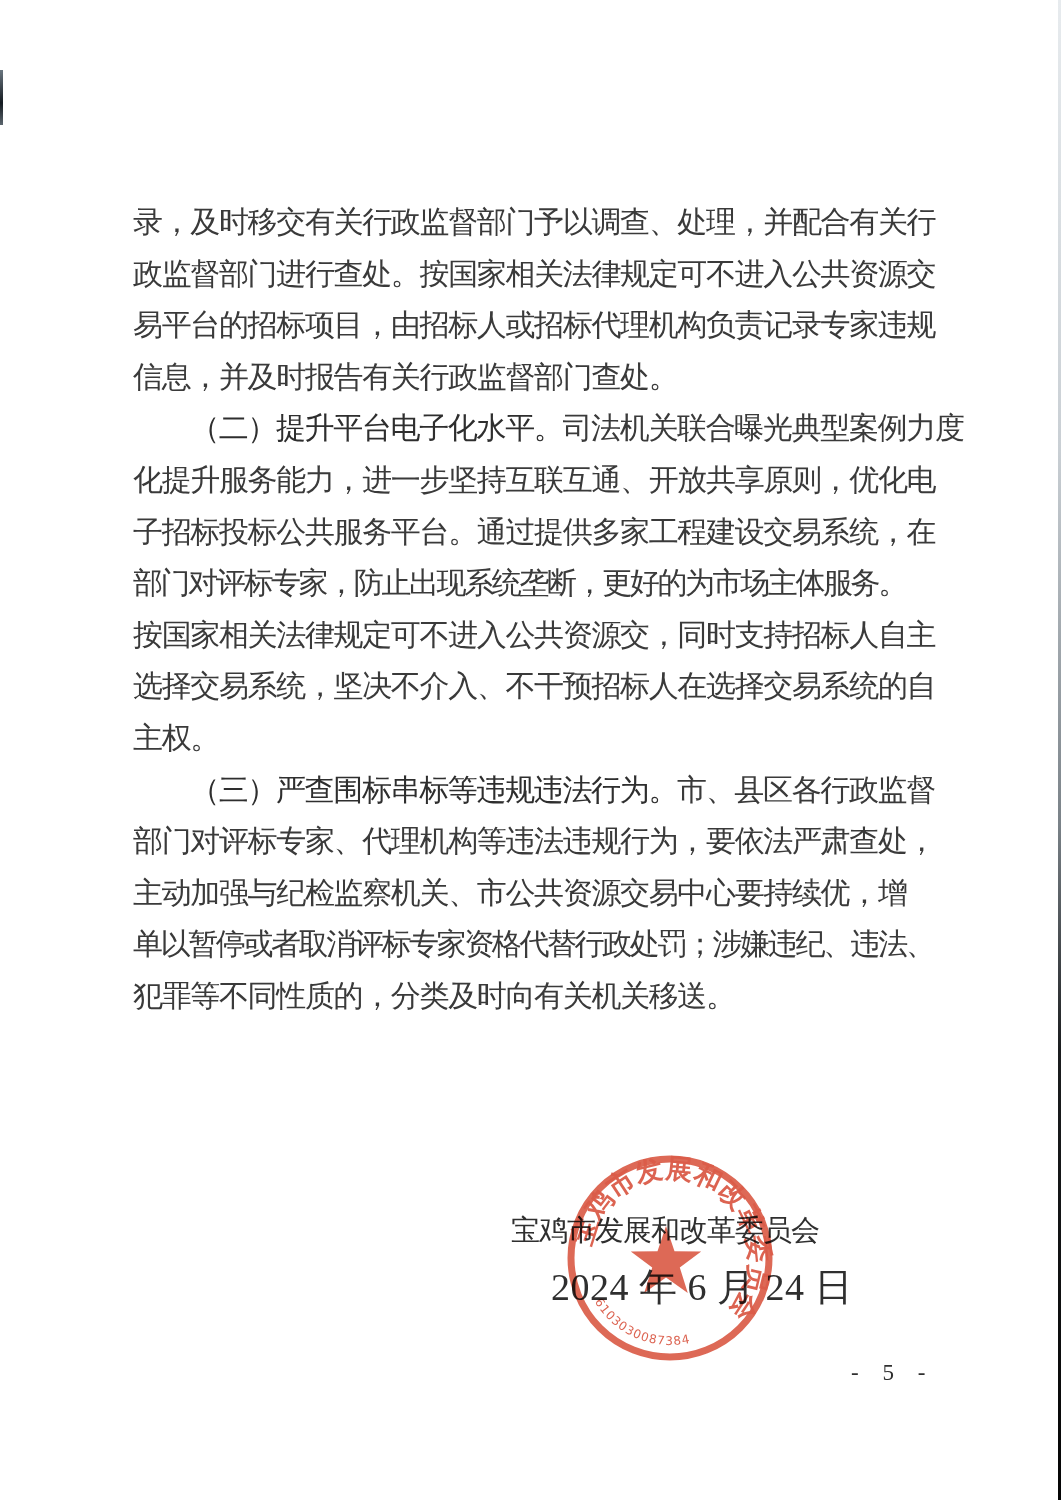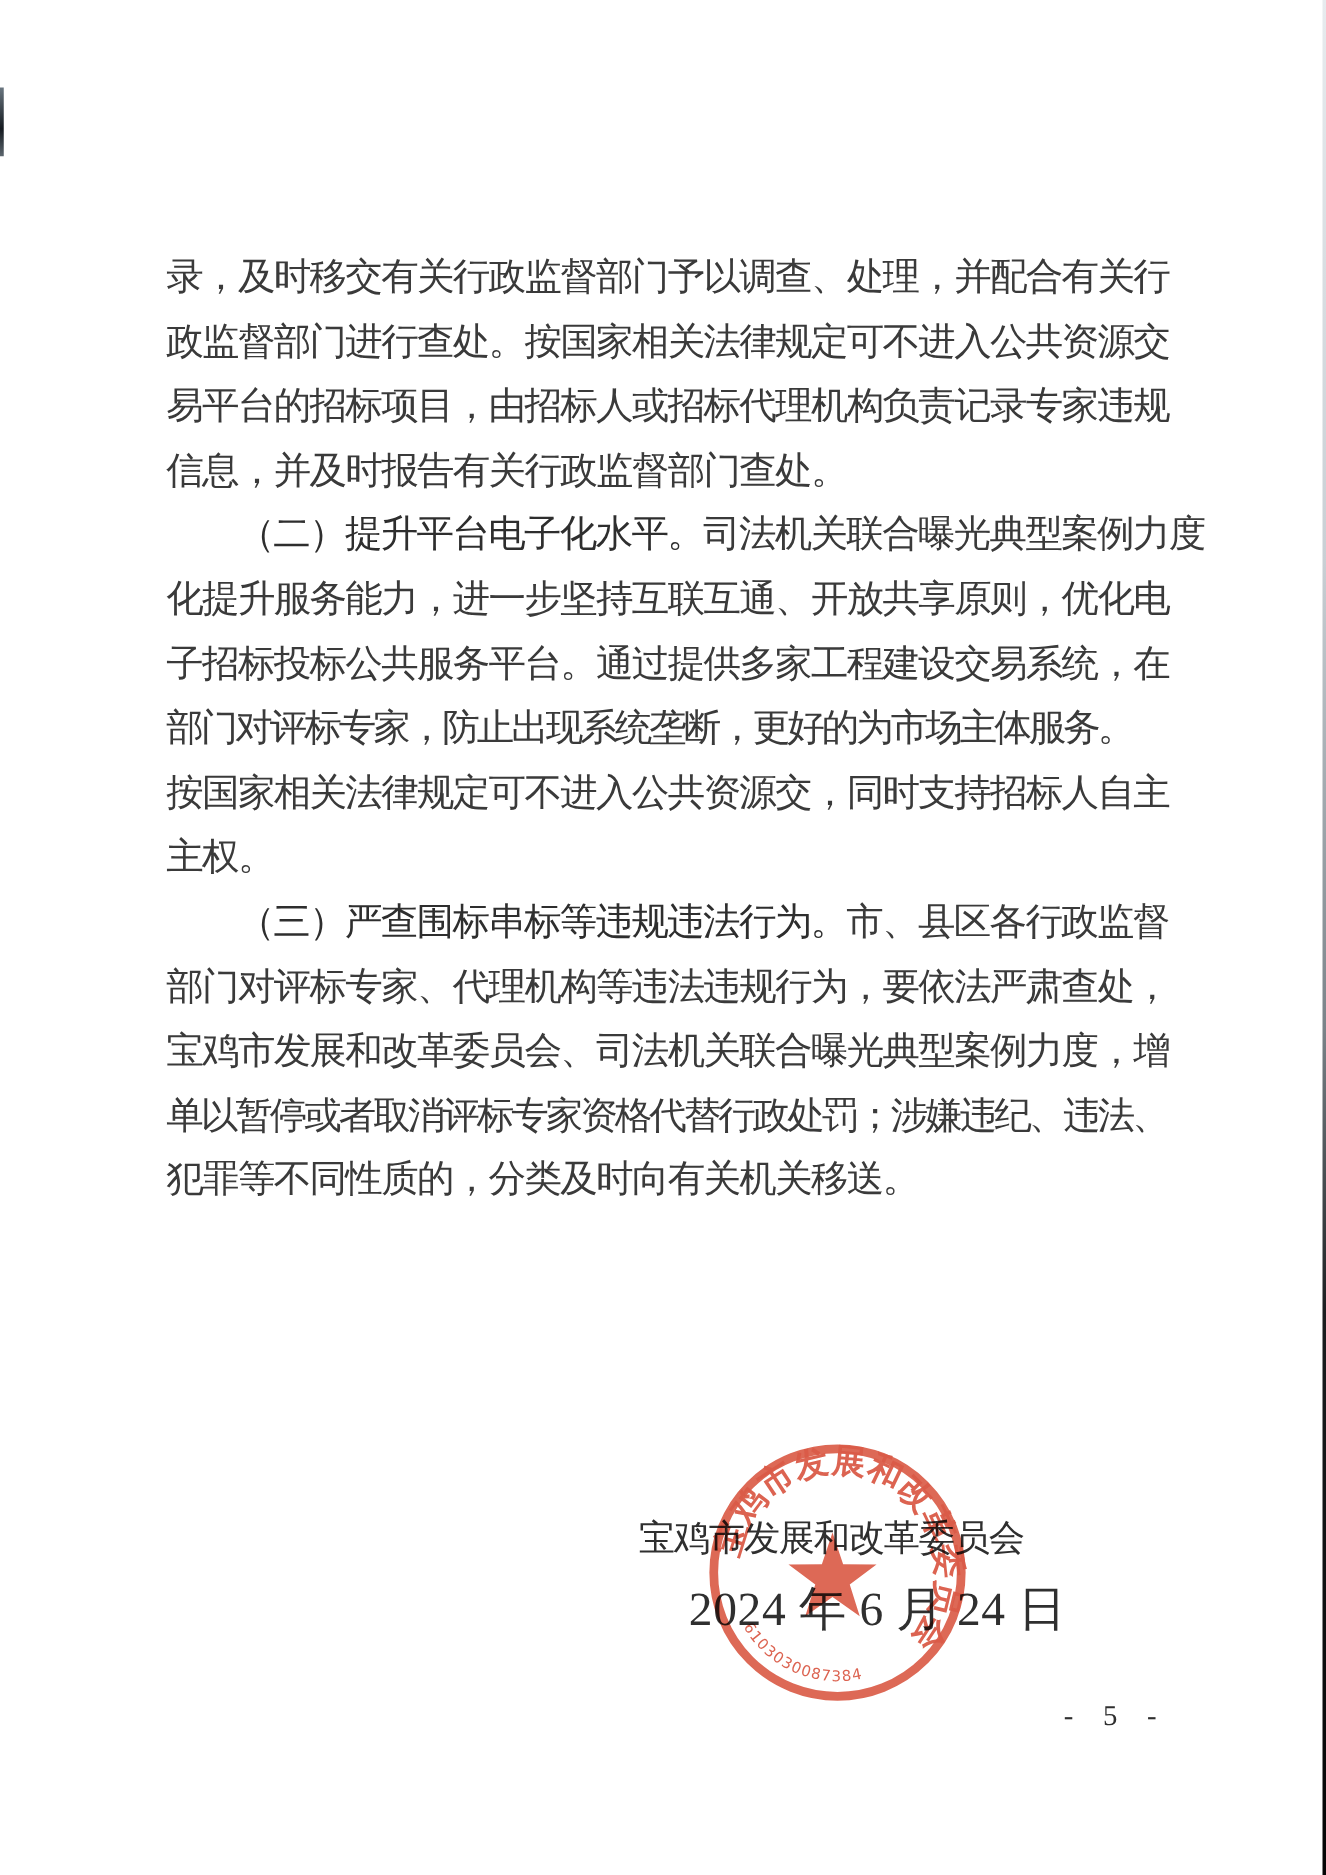--- a/index.html
+++ b/index.html
@@ -81,24 +81,25 @@
   <div class="body-text">
     <div class="line"><span class="bold"></span><span>录，及时移交有关行政监督部门予以调查、处理，并配合有关行</span></div>
     <div class="line"><span class="bold"></span><span>政监督部门进行查处。按国家相关法律规定可不进入公共资源交</span></div>
     <div class="line"><span class="bold"></span><span>易平台的招标项目，由招标人或招标代理机构负责记录专家违规</span></div>
     <div class="line"><span class="bold"></span><span>信息，并及时报告有关行政监督部门查处。</span></div>
     <div class="line indent"><span class="bold">（二）提升平台电子化水平。</span><span>司法机关联合曝光典型案例力度</span></div>
     <div class="line"><span class="bold"></span><span>化提升服务能力，进一步坚持互联互通、开放共享原则，优化电</span></div>
     <div class="line"><span class="bold"></span><span>子招标投标公共服务平台。通过提供多家工程建设交易系统，在</span></div>
     <div class="line tight"><span class="bold"></span><span>部门对评标专家，防止出现系统垄断，更好的为市场主体服务。</span></div>
     <div class="line"><span class="bold"></span><span>按国家相关法律规定可不进入公共资源交，同时支持招标人自主</span></div>
+    <div class="line"><span class="bold"></span><span>选择交易系统，坚决不介入、不干预招标人在选择交易系统的自</span></div>
     <div class="line"><span class="bold"></span><span>主权。</span></div>
     <div class="line indent"><span class="bold">（三）严查围标串标等违规违法行为。</span><span>市、县区各行政监督</span></div>
     <div class="line"><span class="bold"></span><span>部门对评标专家、代理机构等违法违规行为，要依法严肃查处，</span></div>
-    <div class="line"><span class="bold"></span><span>宝鸡市发展和改革委员会、司法机关联合曝光典型案例力度，增</span></div>
+    <div class="line"><span class="bold"></span><span>主动加强与纪检监察机关、市公共资源交易中心要持续优，增</span></div>
     <div class="line tight"><span class="bold"></span><span>单以暂停或者取消评标专家资格代替行政处罚；涉嫌违纪、违法、</span></div>
     <div class="line"><span class="bold"></span><span>犯罪等不同性质的，分类及时向有关机关移送。</span></div>
   </div>
 
   <div class="sig-name">宝鸡市发展和改革委员会</div>
   <div class="sig-date">2024 年 6 月 24 日</div>
 
   <div class="seal">
     <svg width="208" height="208" viewBox="0 0 208 208">
       <defs>

